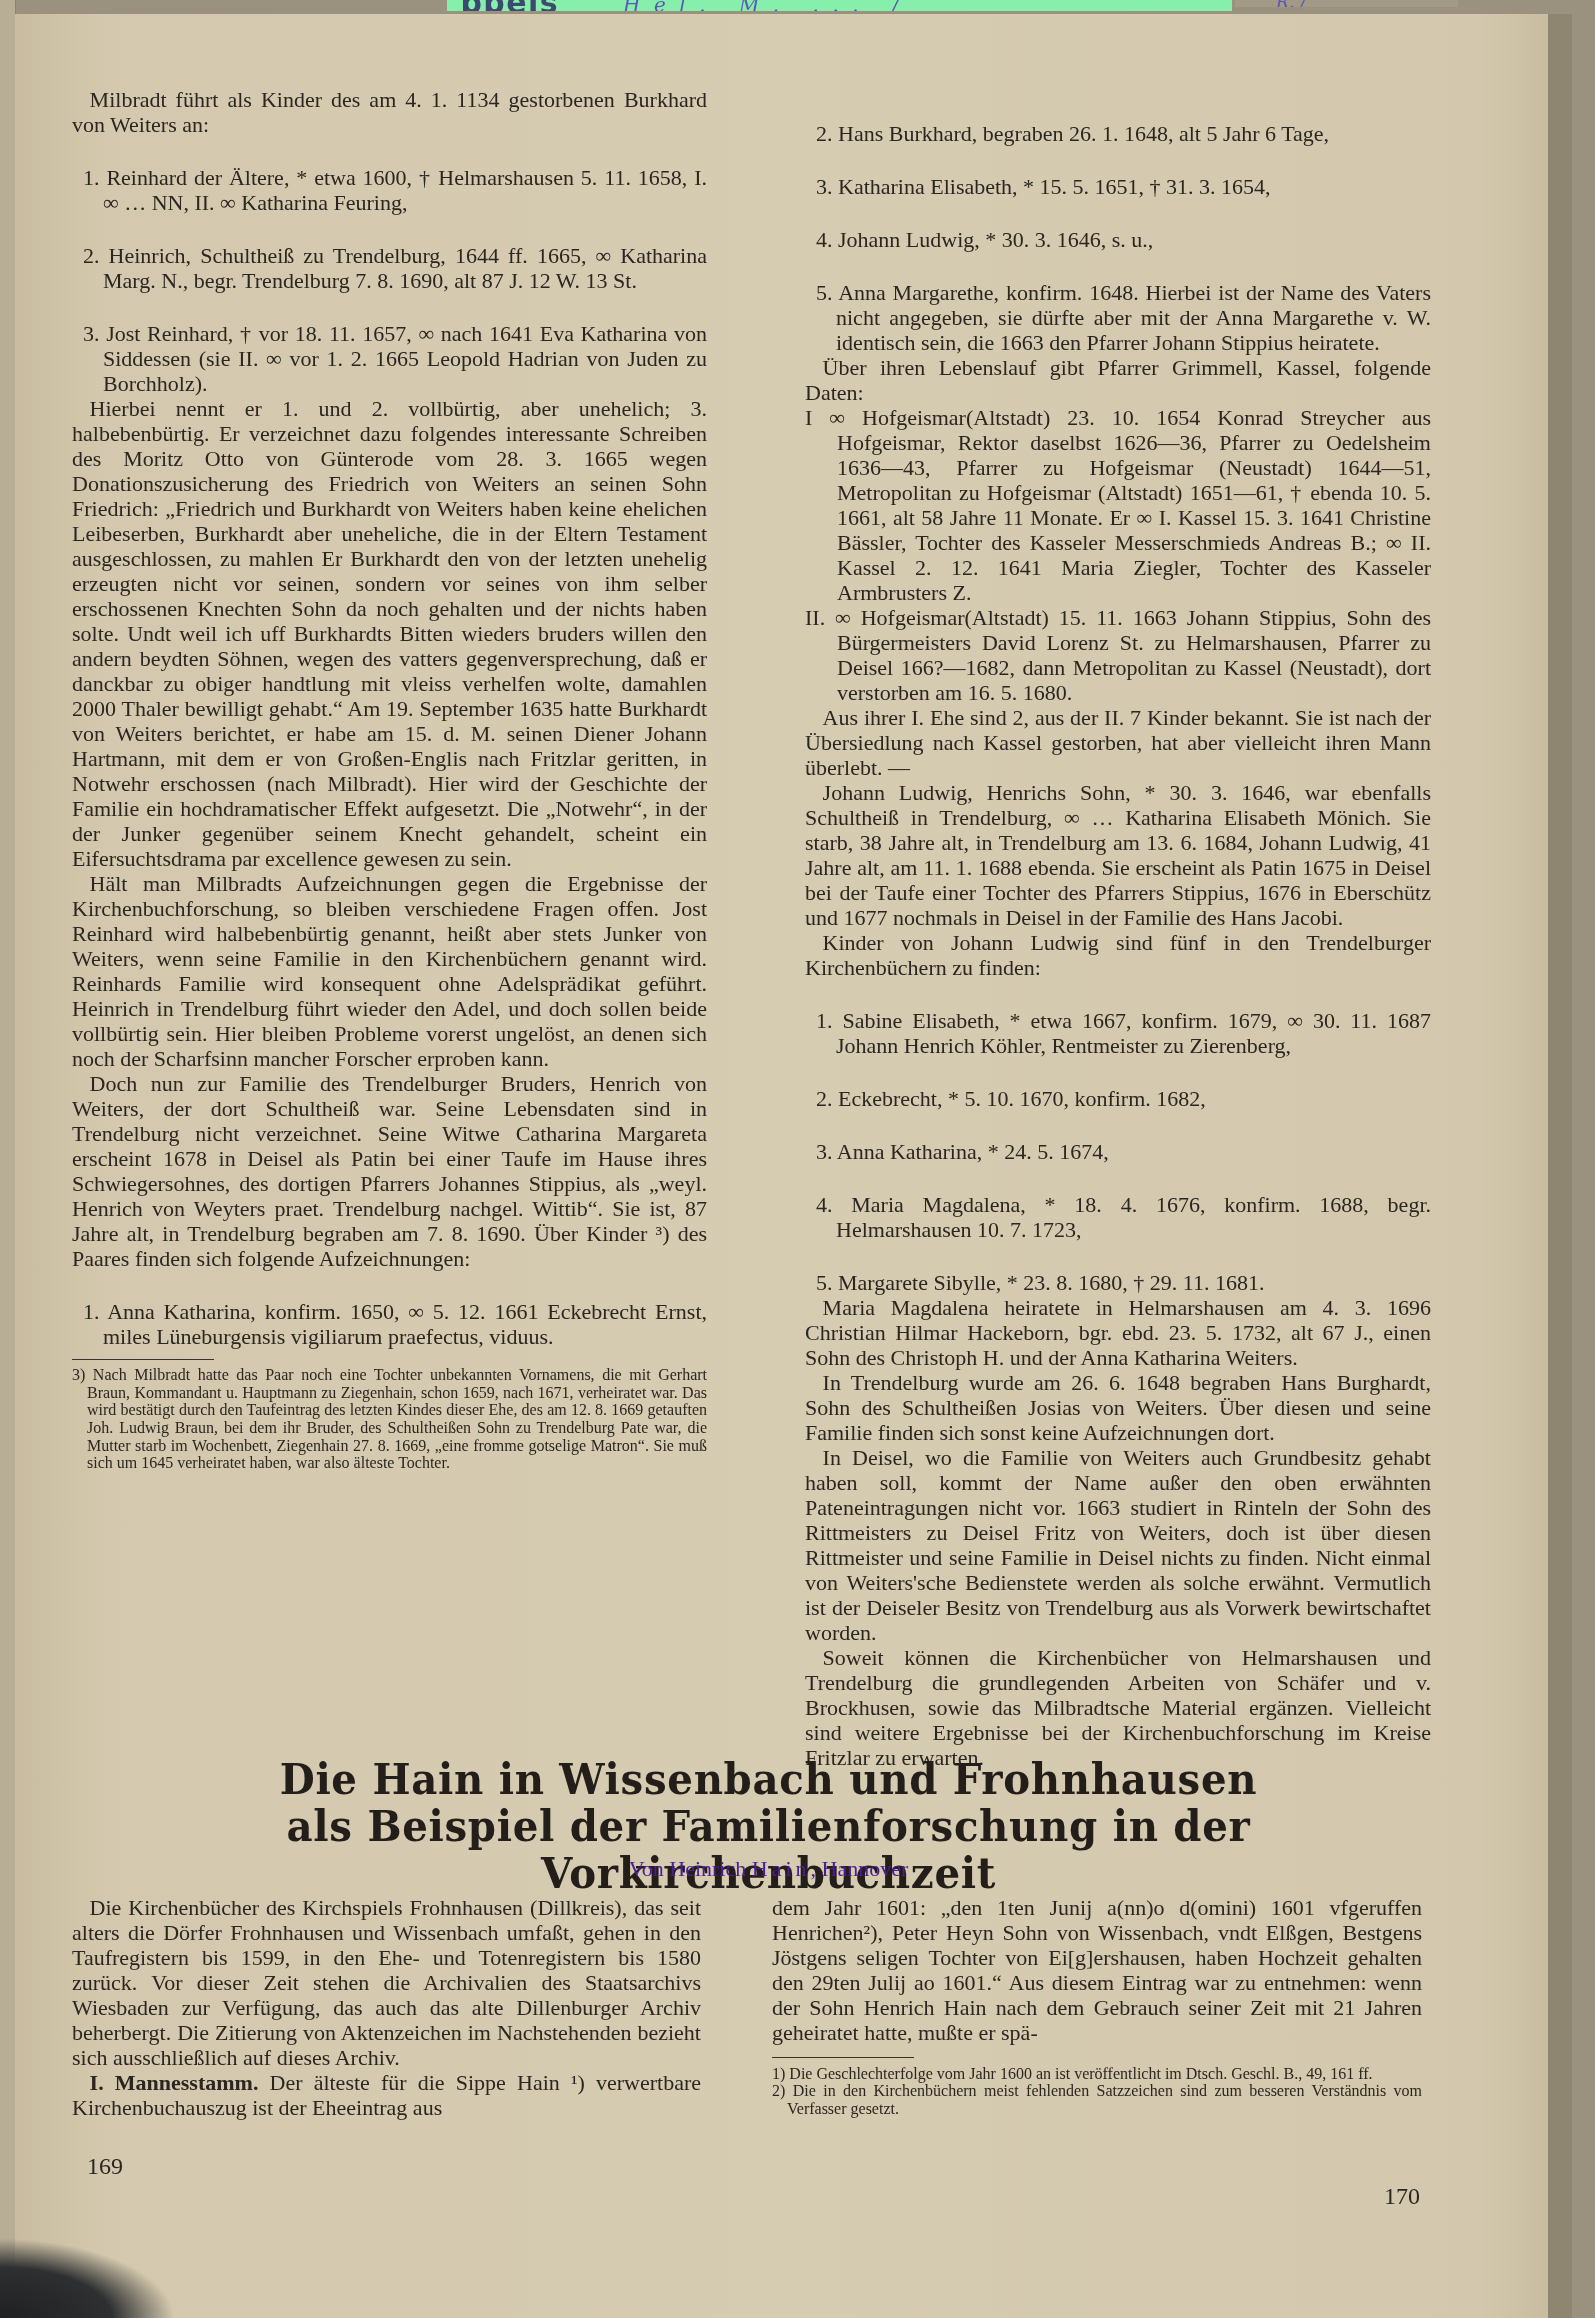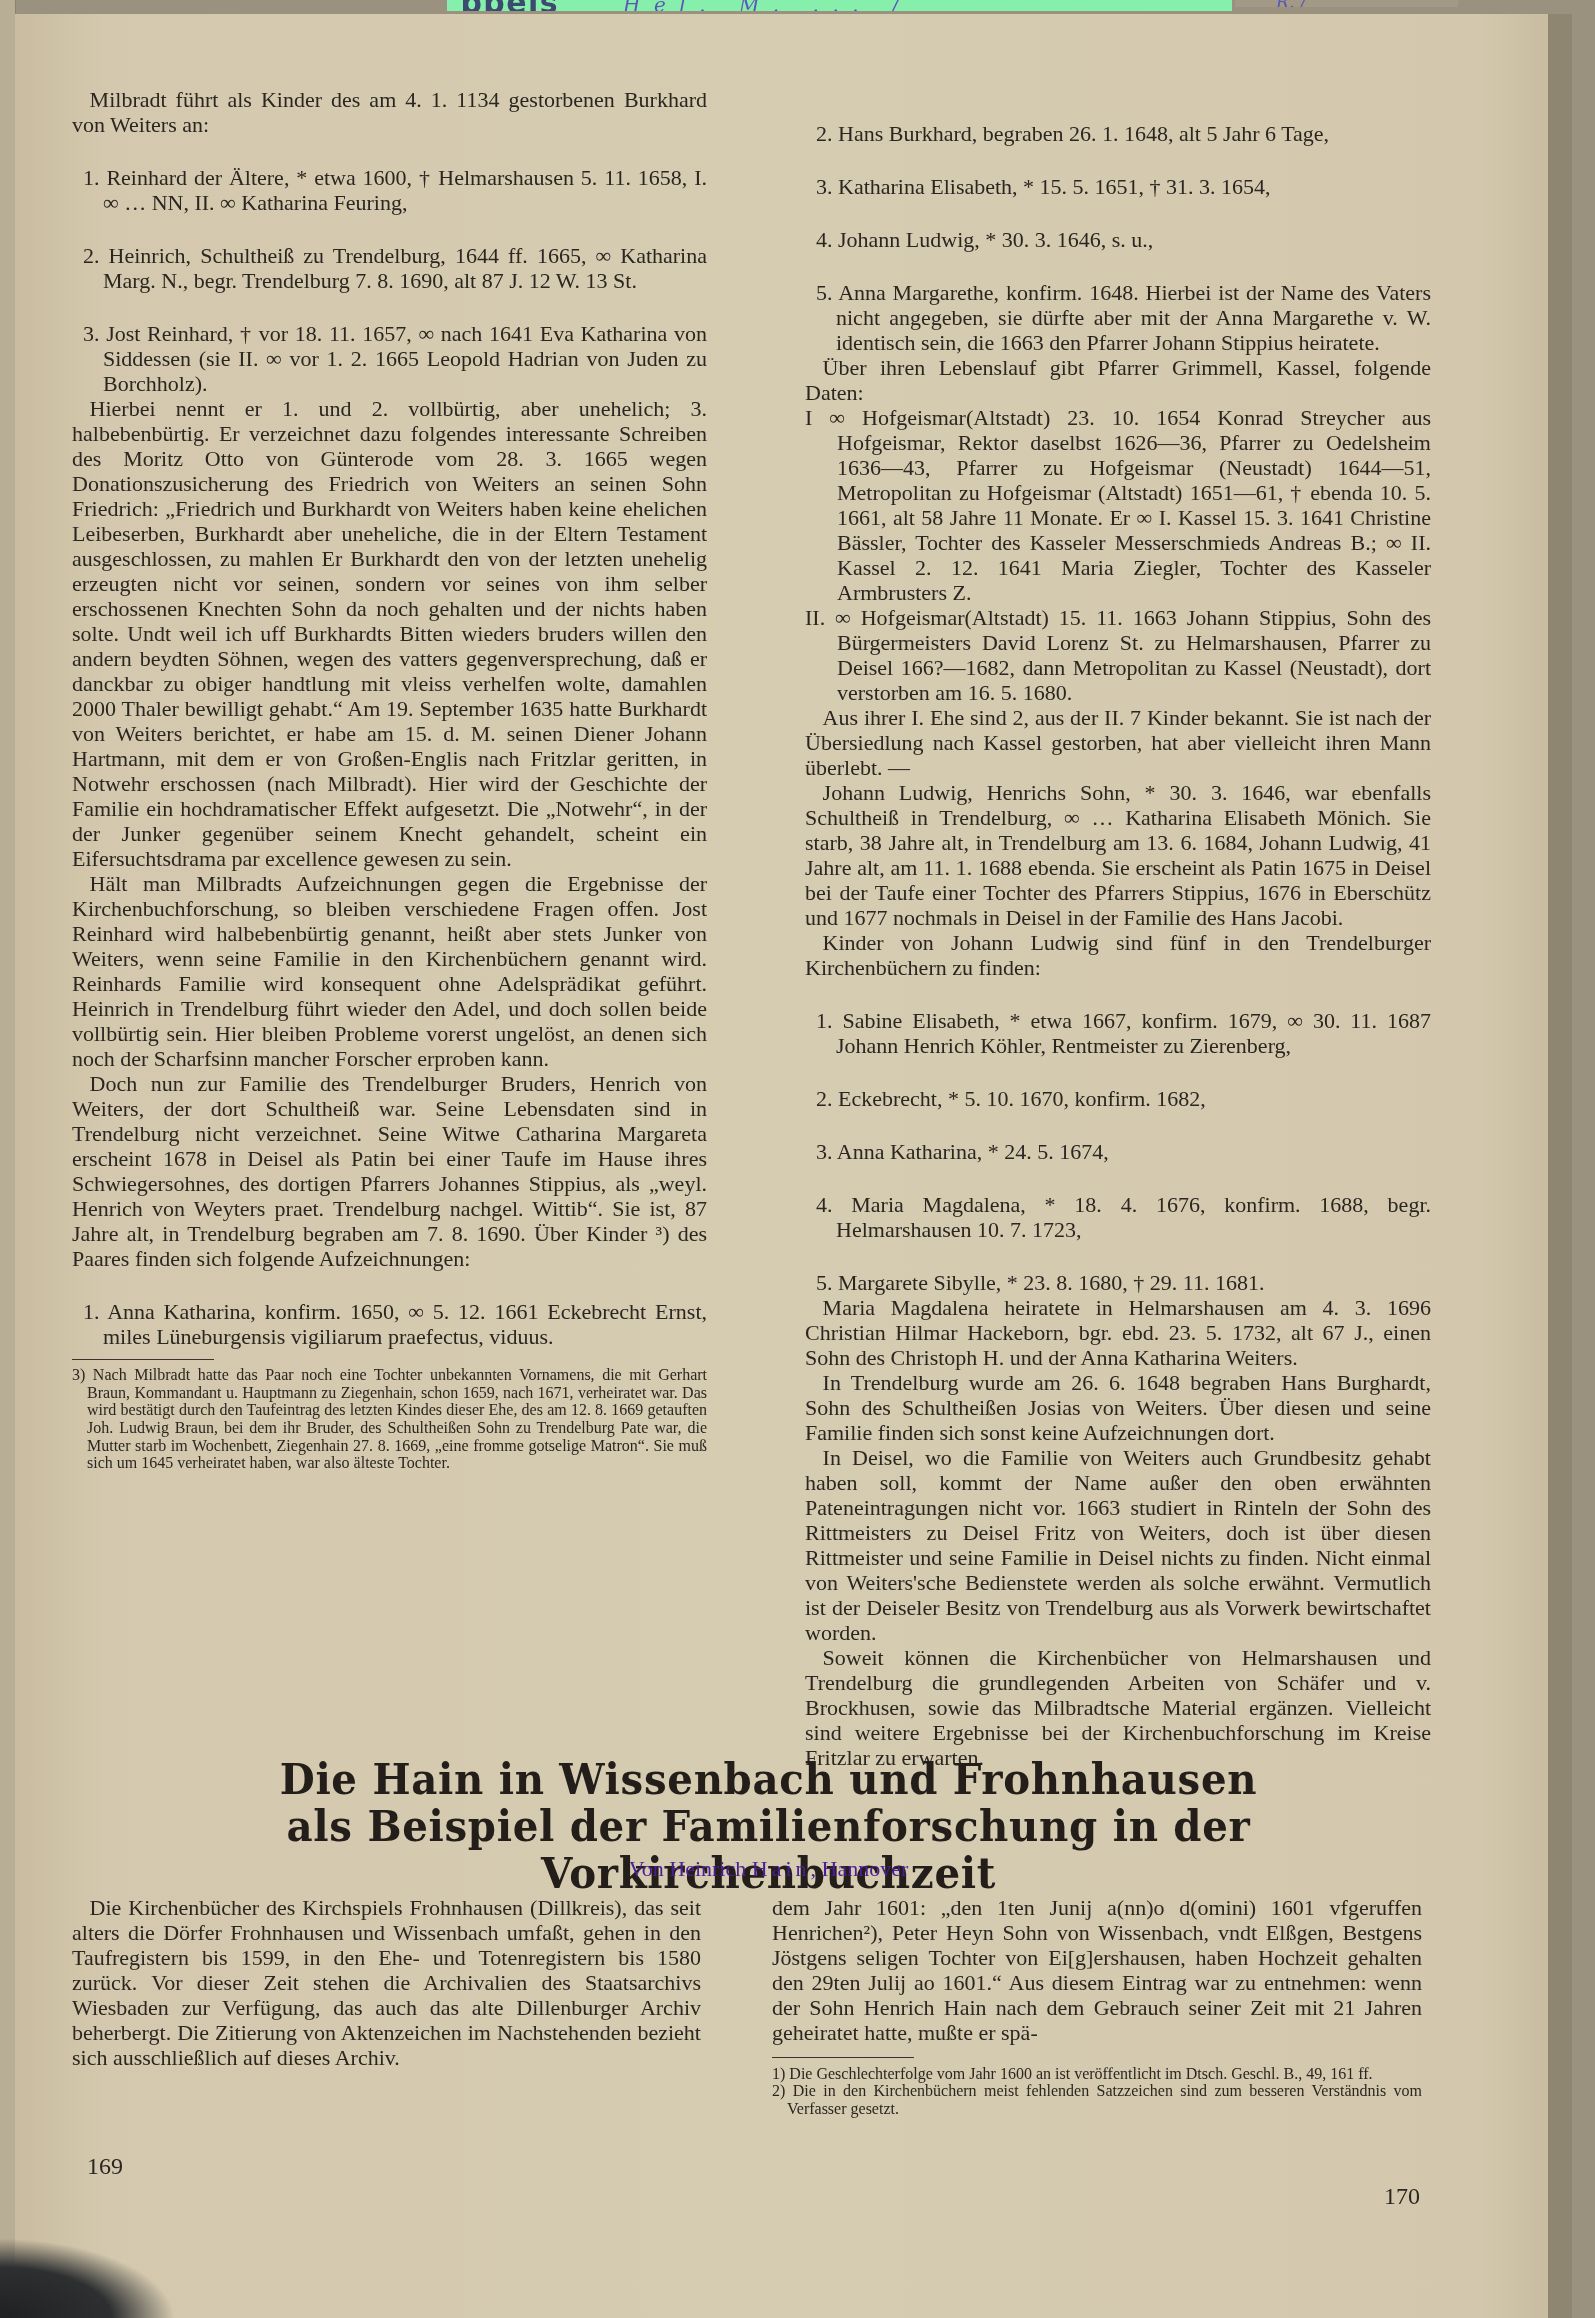--- a/index.html
+++ b/index.html
@@ -136,20 +136,21 @@
 <div class="title" style="top:1756px;">
   <div>Die Hain in Wissenbach und Frohnhausen</div>
   <div>als Beispiel der Familienforschung in der Vorkirchenbuchzeit</div>
 </div>
 <div class="byline" style="top:1856px;">
   <span>Von Heinrich </span><span class="spaced">Hain</span><span>, Hannover</span>
 </div>
 
 <div class="col" style="left:72px; top:1895px; width:629px;">
   <p>Die Kirchenbücher des Kirchspiels Frohnhausen (Dillkreis), das seit alters die Dörfer Frohnhausen und Wissenbach umfaßt, gehen in den Taufregistern bis 1599, in den Ehe- und Totenregistern bis 1580 zurück. Vor dieser Zeit stehen die Archivalien des Staatsarchivs Wiesbaden zur Verfügung, das auch das alte Dillenburger Archiv beherbergt. Die Zitierung von Aktenzeichen im Nachstehenden bezieht sich ausschließlich auf dieses Archiv.</p>
+  <p><strong>I. Mannesstamm.</strong><span> Der älteste für die Sippe Hain ¹) verwertbare Kirchenbuchauszug ist der Eheeintrag aus</span></p>
 </div>
 
 <div class="col" style="left:772px; top:1895px; width:650px;">
   <p class="noindent">dem Jahr 1601: „den 1ten Junij a(nn)o d(omini) 1601 vfgeruffen Henrichen²), Peter Heyn Sohn von Wissenbach, vndt Elßgen, Bestgens Jöstgens seligen Tochter von Ei[g]ershausen, haben Hochzeit gehalten den 29ten Julij ao 1601.“ Aus diesem Eintrag war zu entnehmen: wenn der Sohn Henrich Hain nach dem Gebrauch seiner Zeit mit 21 Jahren geheiratet hatte, mußte er spä-</p>
   <div class="fn-rule" style="margin-top:12px;"></div>
   <div class="footnote">
     <p class="fn">1) Die Geschlechterfolge vom Jahr 1600 an ist veröffentlicht im Dtsch. Geschl. B., 49, 161 ff.</p>
     <p class="fn">2) Die in den Kirchenbüchern meist fehlenden Satzzeichen sind zum besseren Verständnis vom Verfasser gesetzt.</p>
   </div>
 </div>

